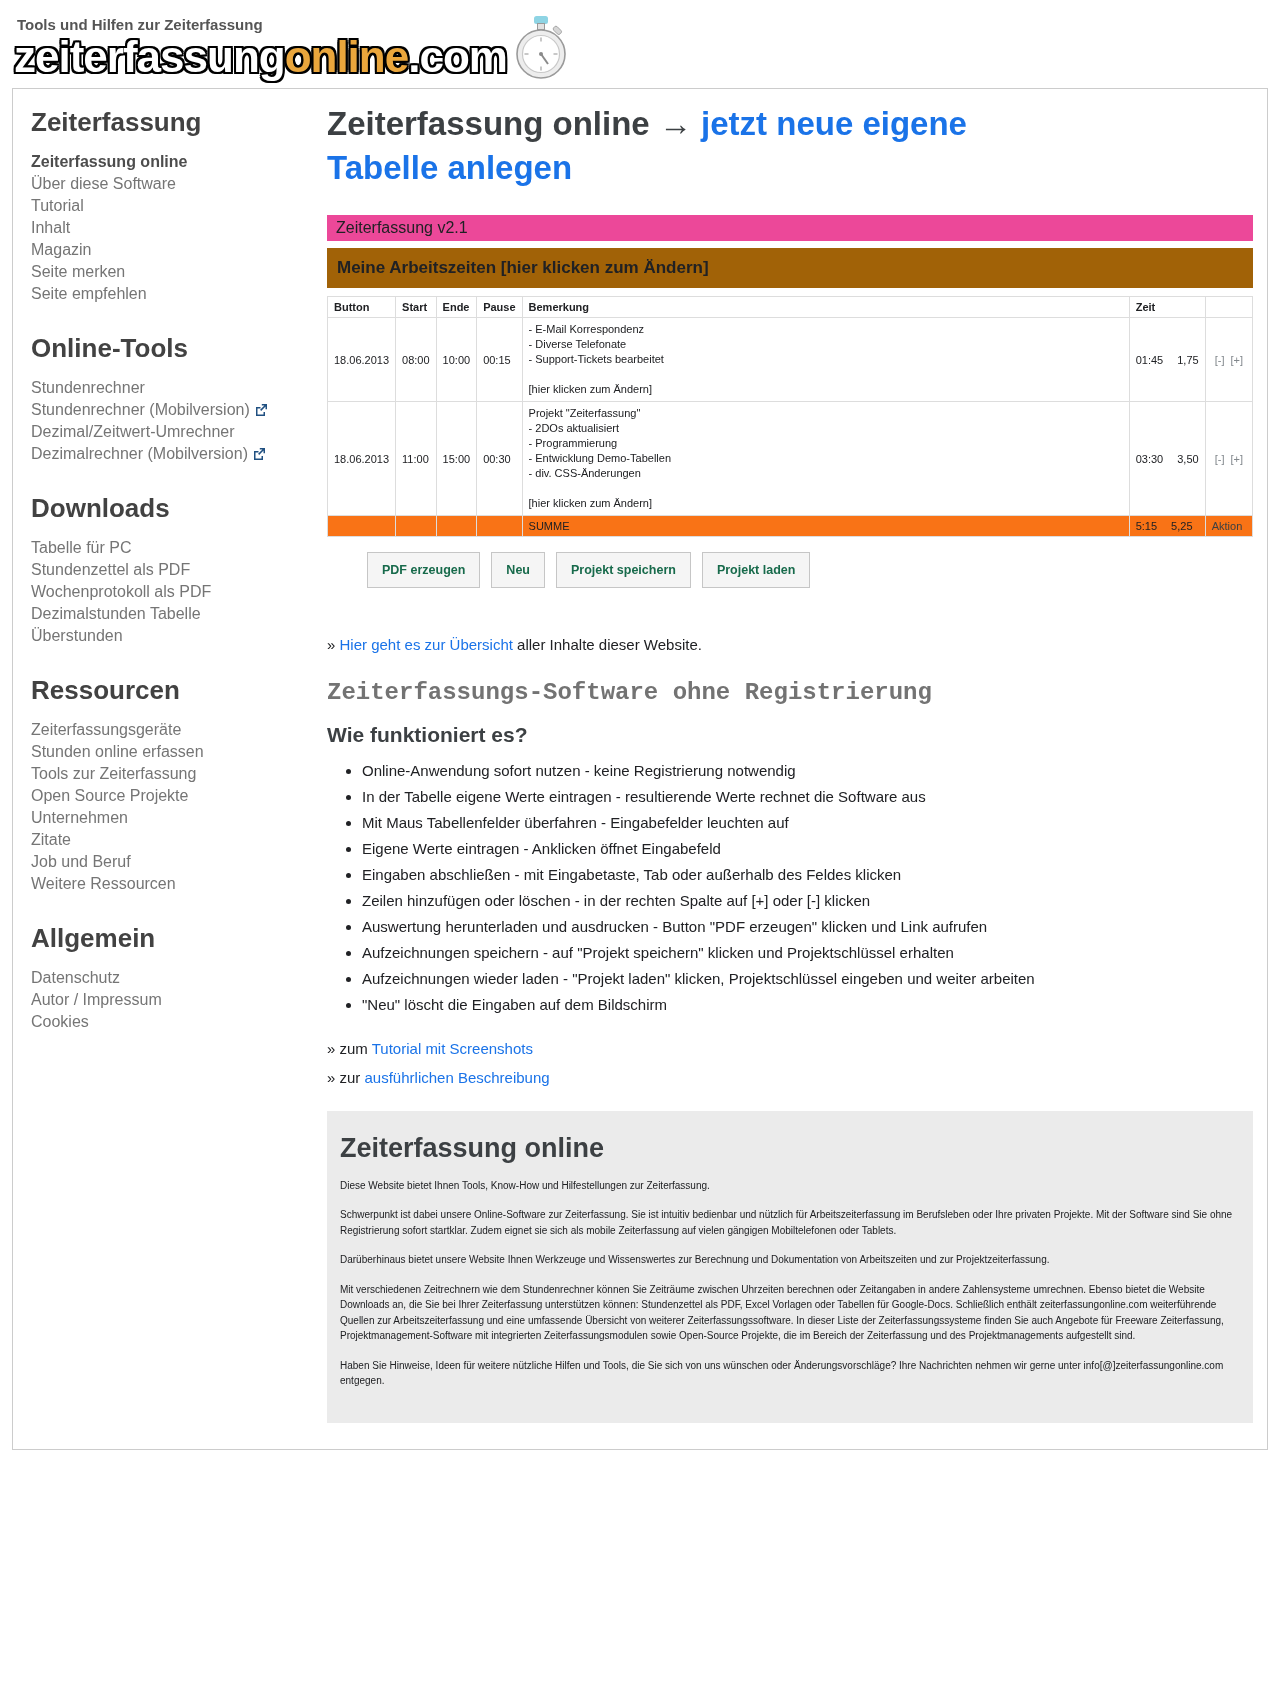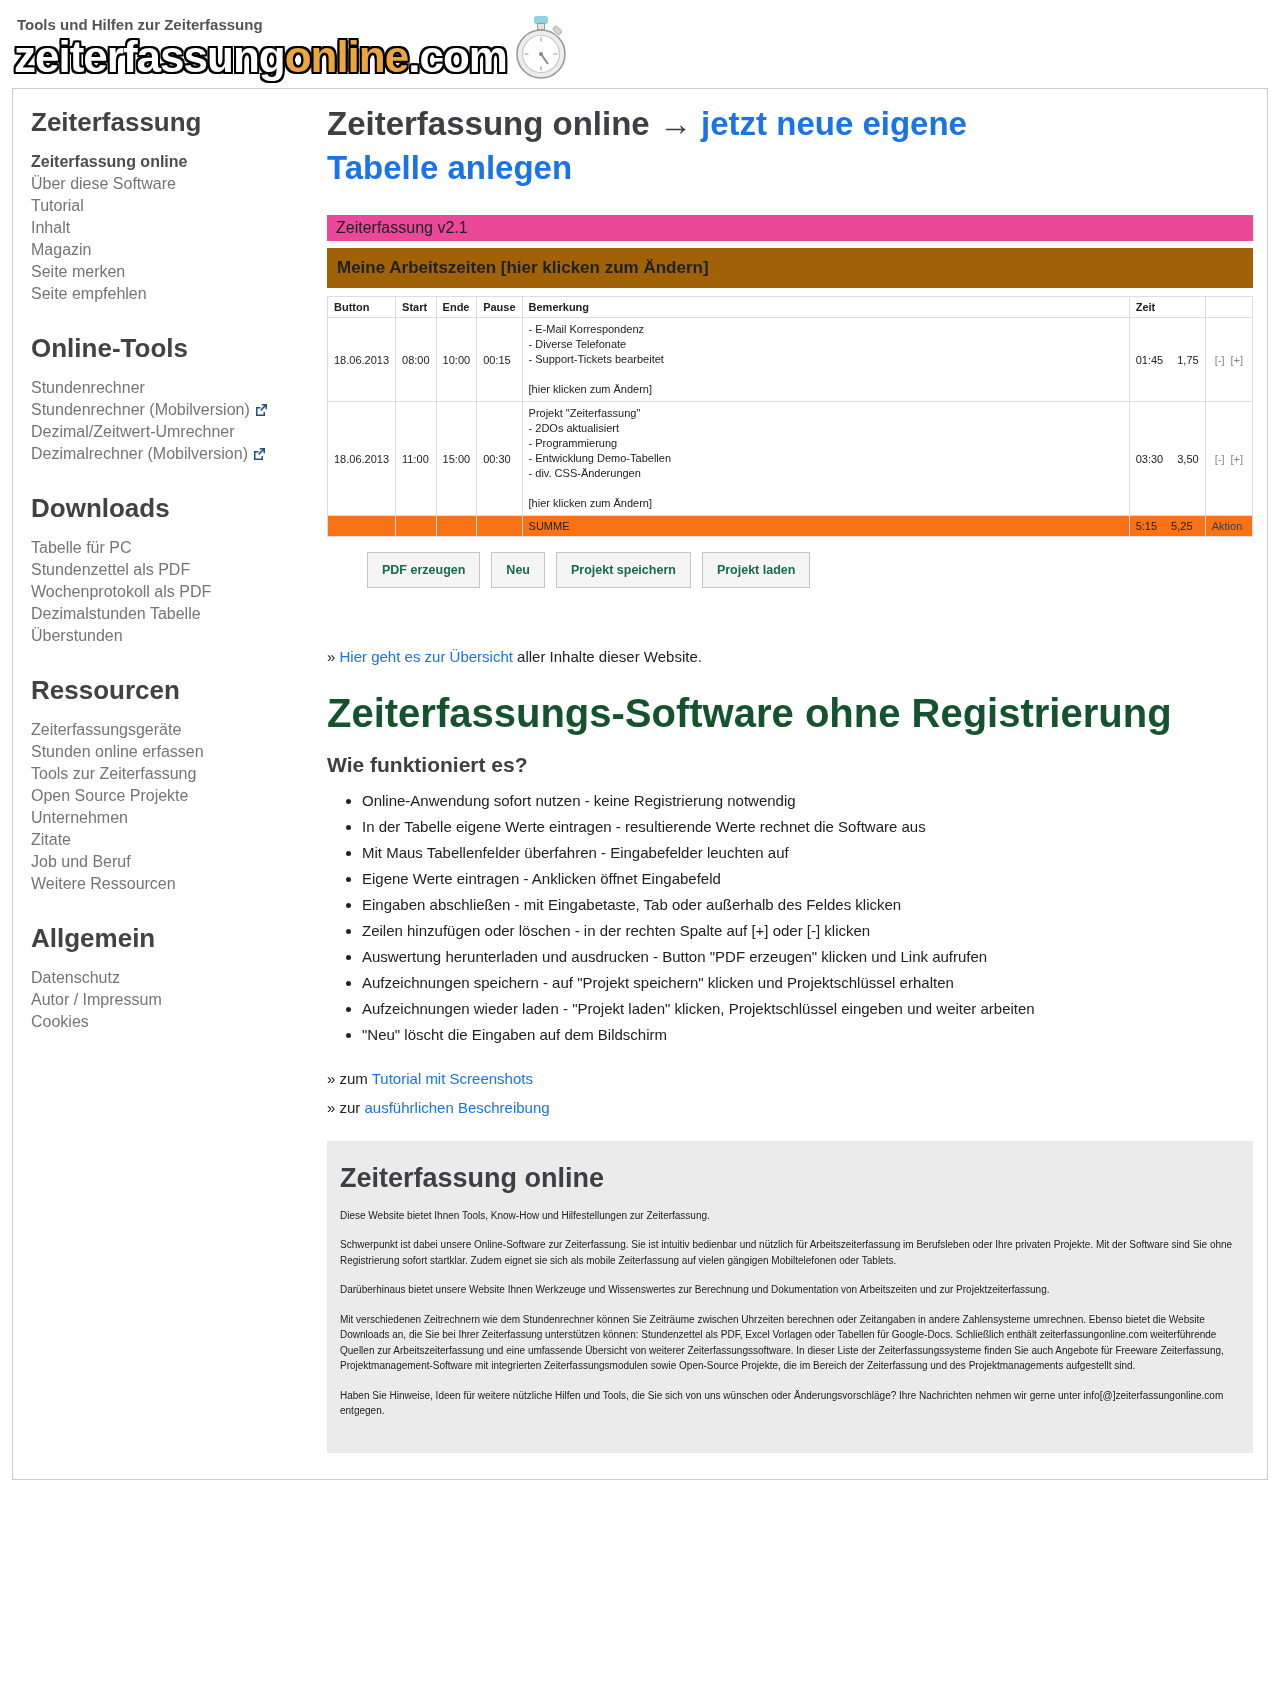--- a/index.html
+++ b/index.html
@@ -63,23 +63,23 @@
   .aktion-label{text-align:center;color:#3c4043;}
 
   .app-buttons{margin-top:15px;display:flex;gap:11px;padding-left:40px;}
   .btn{
     background:#f5f5f5;border:1px solid #c6c6c6;color:#176a4b;
     font-family:inherit;font-size:12.5px;font-weight:bold;
     padding:10px 14px;cursor:pointer;
   }
 
   
-  .overview{font-size:15px;margin:60px 0 0;}
+  .overview{font-size:15px;margin:48px 0 0;}
   .overview a{color:#1a73e8;}
-  h2.section-h2{font-size:40px;font-weight:bold;color:#14532d;margin:26px 0 0;}
+  h2.section-h2{font-size:24px;font-weight:bold;color:#737373;margin:26px 0 0;font-family:Liberation Mono, monospace;}
   h3.section-h3{font-size:21px;font-weight:bold;color:#3c4043;margin:17px 0 0;}
   ul.features{margin:15px 0 0;padding-left:35px;}
   ul.features li{font-size:15px;line-height:1.2;margin-bottom:8px;color:#202124;}
   .more-links{margin-top:24px;font-size:15px;}
   .more-links p{margin:0 0 7px;line-height:1.45;}
   .more-links a{color:#1a73e8;}
 
   
   .infobox{background:#ebebeb;margin-top:22px;padding:6px 13px 20px;}
   .infobox h2{font-size:27px;font-weight:bold;color:#3c4043;margin:16px 0 6px;}

